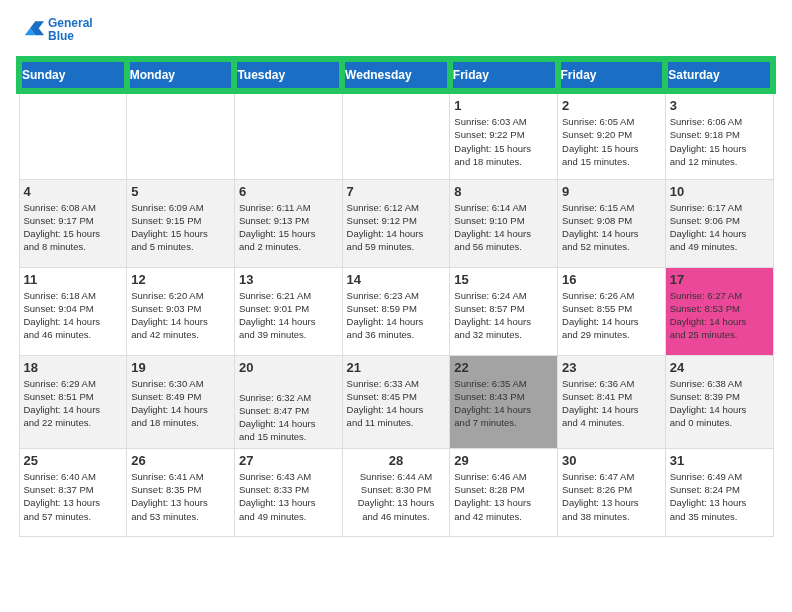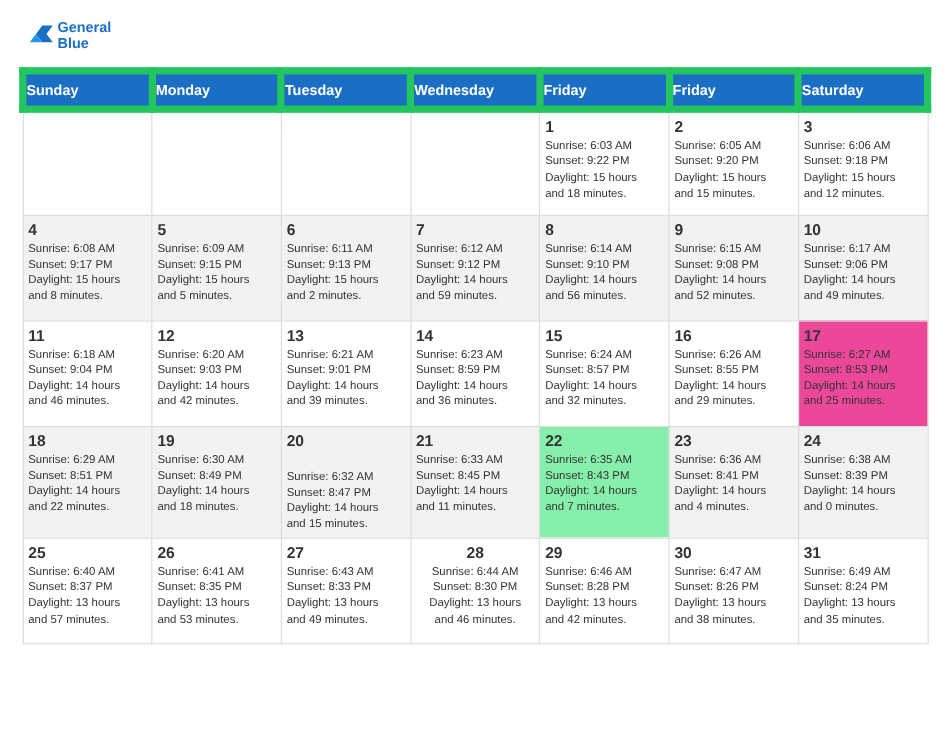--- a/index.html
+++ b/index.html
@@ -275,21 +275,21 @@
 Daylight: 14 hours
 and 15 minutes.</div>
         </td>
         <td style="background: rgb(242, 242, 242);">
           <span class="day-num">21</span>
           <div class="day-info" style="white-space: pre-wrap;">Sunrise: 6:33 AM
 Sunset: 8:45 PM
 Daylight: 14 hours
 and 11 minutes.</div>
         </td>
-        <td style="background: #86efac;">
+        <td style="background: #a3a3a3;">
           <span class="day-num">22</span>
           <div class="day-info" style="white-space: pre-wrap;">Sunrise: 6:35 AM
 Sunset: 8:43 PM
 Daylight: 14 hours
 and 7 minutes.</div>
         </td>
         <td style="background: rgb(242, 242, 242);">
           <span class="day-num">23</span>
           <div class="day-info" style="white-space: pre-wrap;">Sunrise: 6:36 AM
 Sunset: 8:41 PM

